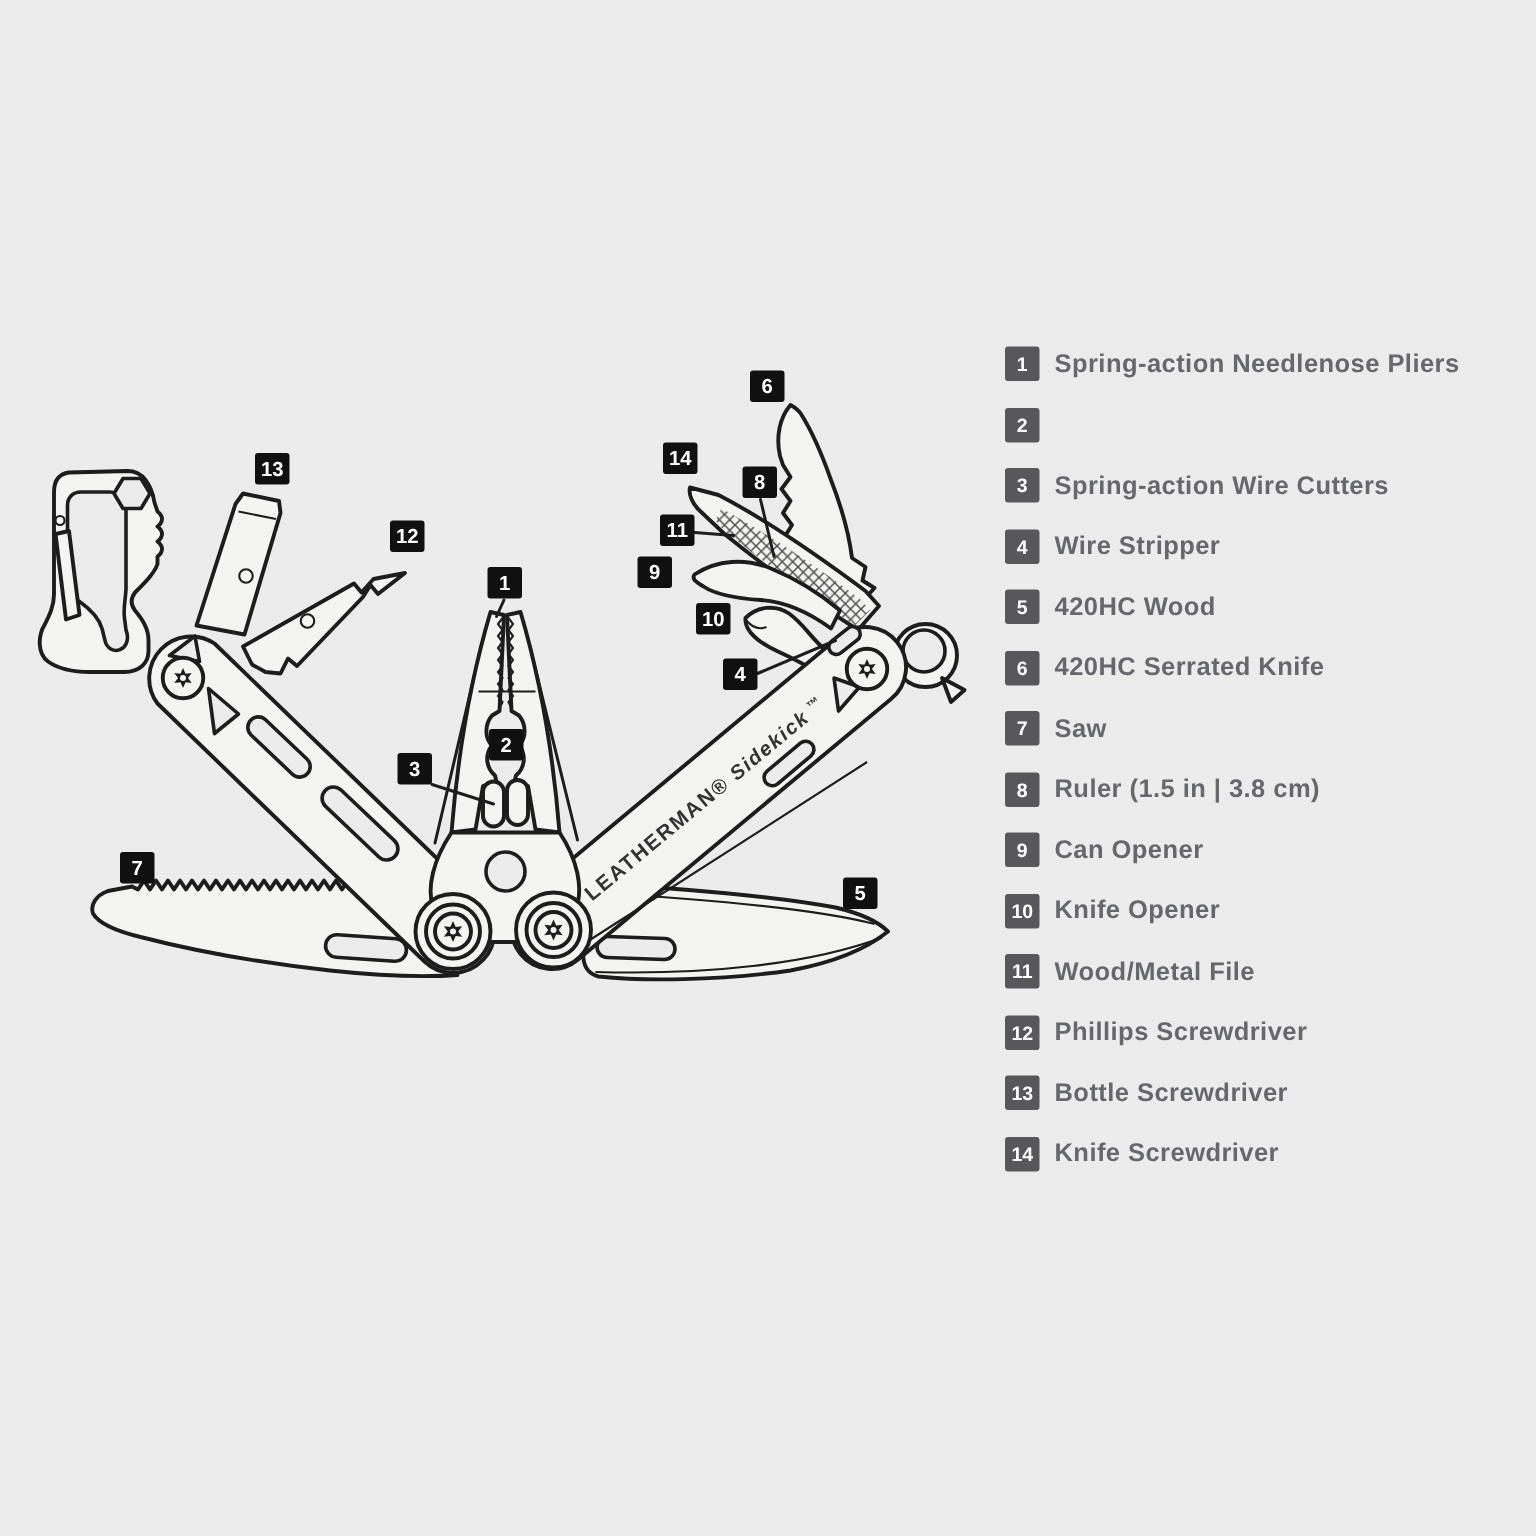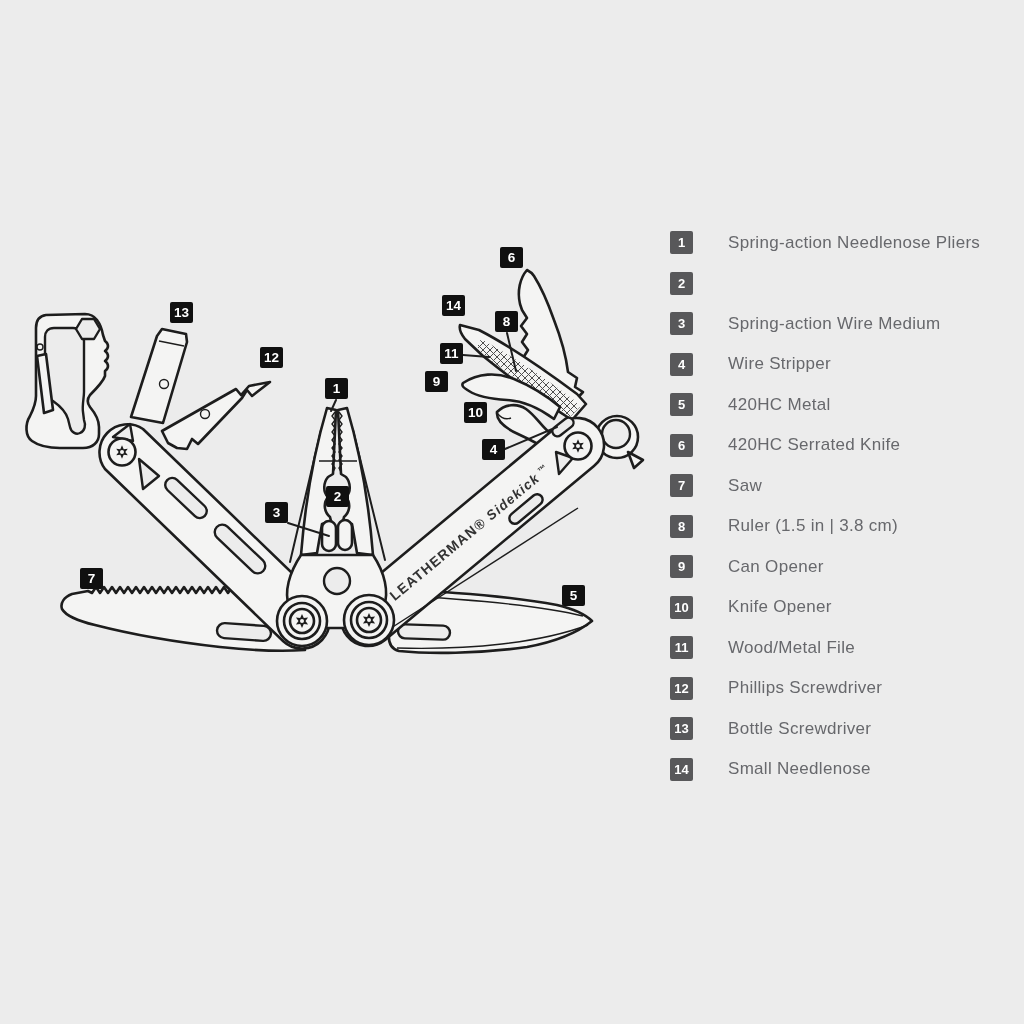--- a/index.html
+++ b/index.html
@@ -35,22 +35,22 @@
   }
   
   .legend{position:absolute;left:670px;top:231px;}
   .legend-row{display:flex;align-items:center;height:23px;margin-bottom:17.5px;}
   .legend-badge{
     min-width:23px;width:23px;height:23px;border-radius:2px;
     background:var(--legend-badge-bg);color:var(--legend-badge-text);
     display:flex;align-items:center;justify-content:center;
     font-size:13px;font-weight:bold;line-height:1;
   }
-  .legend-label{margin-left:35px;font-size:17px;color:var(--legend-text);
-                letter-spacing:.3px;white-space:nowrap;}
+  .legend-label{margin-left:10px;font-size:17px;color:var(--legend-text);
+                letter-spacing:.3px;white-space:nowrap;font-weight:bold;}
 </style>
 </head>
 <body>
 
 <div class="stage">
 
   <svg class="art-canvas" width="1024" height="1024" viewBox="0 0 1024 1024">
     <defs>
       <pattern id="xh" patternUnits="userSpaceOnUse" width="7" height="7">
         <path d="M0,0 L7,7 M7,0 L0,7" stroke="#4e4e4e" stroke-width="1" fill="none"></path>
@@ -185,31 +185,31 @@
     <div class="legend-badge">1</div>
     <div class="legend-label">Spring-action Needlenose Pliers</div>
   </div>
 
   <div class="legend-row">
     <div class="legend-badge">2</div>
   </div>
 
   <div class="legend-row">
     <div class="legend-badge">3</div>
-    <div class="legend-label">Spring-action Wire Medium</div>
+    <div class="legend-label">Spring-action Wire Cutters</div>
   </div>
 
   <div class="legend-row">
     <div class="legend-badge">4</div>
     <div class="legend-label">Wire Stripper</div>
   </div>
 
   <div class="legend-row">
     <div class="legend-badge">5</div>
-    <div class="legend-label">420HC Metal</div>
+    <div class="legend-label">420HC Wood</div>
   </div>
 
   <div class="legend-row">
     <div class="legend-badge">6</div>
     <div class="legend-label">420HC Serrated Knife</div>
   </div>
 
   <div class="legend-row">
     <div class="legend-badge">7</div>
     <div class="legend-label">Saw</div>
@@ -240,16 +240,16 @@
     <div class="legend-label">Phillips Screwdriver</div>
   </div>
 
   <div class="legend-row">
     <div class="legend-badge">13</div>
     <div class="legend-label">Bottle Screwdriver</div>
   </div>
 
   <div class="legend-row">
     <div class="legend-badge">14</div>
-    <div class="legend-label">Small Needlenose</div>
+    <div class="legend-label">Knife Screwdriver</div>
   </div>
 </div>
 </div>
 
 </body></html>

